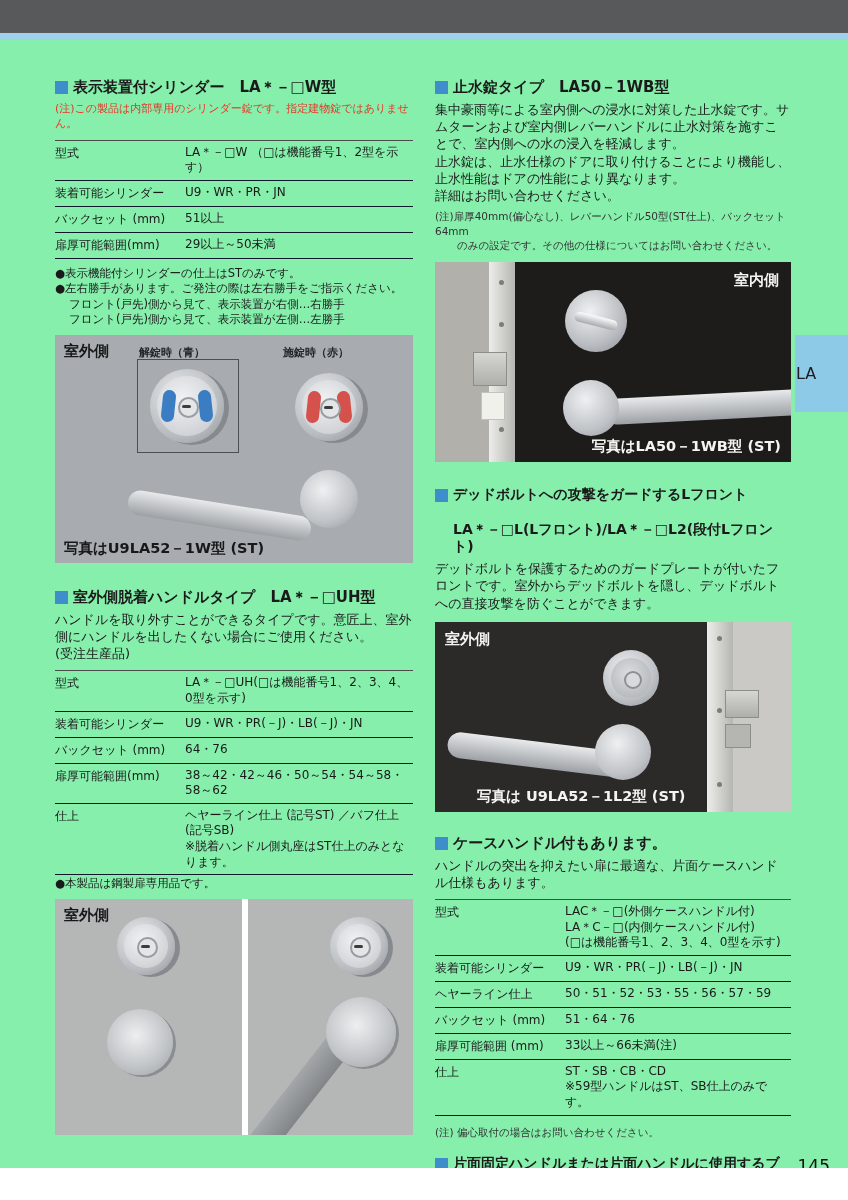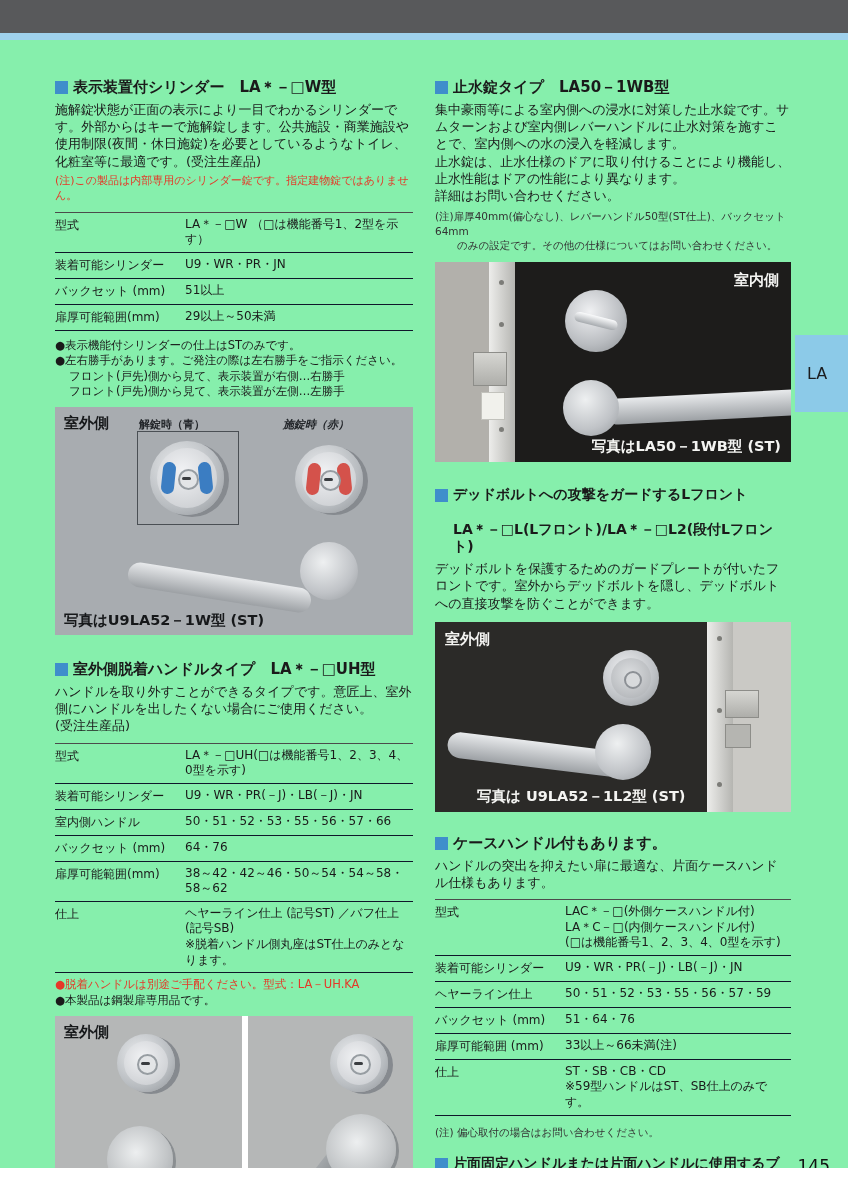--- a/index.html
+++ b/index.html
@@ -69,37 +69,36 @@
   .cylface{position:absolute;border-radius:50%;background:radial-gradient(circle at 40% 35%,#eff0f2,#bfc2c6 58%,#8f9397);}
   .cylface .inner{position:absolute;inset:8px;border-radius:50%;background:radial-gradient(circle at 45% 40%,#dcdee0,#aaadb1);}
   .cylface .kh{position:absolute;left:50%;top:50%;width:14px;height:14px;margin:-7px 0 0 -7px;border-radius:50%;background:#d8dadc;border:2px solid #8c9095;}
   .lightwall{position:absolute;right:0;top:0;bottom:0;background:#cac9c5;}
 
   .products{position:relative;height:135px;margin-top:8px;}
   .rod{position:absolute;background:linear-gradient(#dfe2e4,#9ba0a3);border-radius:4px;}
   .rodslot{position:absolute;background:#4a4d50;border-radius:2px;}
 
   .side-tab{position:absolute;right:0;top:335px;width:53px;height:77px;background:#8ccae8;
-            display:flex;align-items:center;font-size:16px;color:#1b1d1f;padding-left:12px;box-sizing:border-box;}
+            display:flex;align-items:center;font-size:16px;color:#1b1d1f;padding-left:1px;box-sizing:border-box;}
   .pagenum{position:absolute;right:18px;top:1156px;font-size:17px;color:#111;}
 </style>
 </head>
 <body>
 
 <div class="page">
   <div class="topbar"></div>
   <div class="stripe"></div>
 
   <div class="col col-left">
 
     <div class="sec-title">
       <span class="marker"></span>
       <span class="tt">表示装置付シリンダー　LA＊－□W型</span>
     </div>
-    <div class="body">施解錠状態が正面の表示により一目でわかるシリンダーです。外部からはキーで施解錠します。公共施設・商業施設や使用制限(夜間・休日施錠)を必要としているようなトイレ、化粧室等に最適です。(受注生産品)</div>
     <div class="rednote">(注)この製品は内部専用のシリンダー錠です。指定建物錠ではありません。</div>
 
     <div class="tbl">
       <div class="trow">
         <div class="tlabel">型式</div>
         <div class="tval">LA＊－□W （□は機能番号1、2型を示す）</div>
       </div>
       <div class="trow">
         <div class="tlabel">装着可能シリンダー</div>
         <div class="tval">U9・WR・PR・JN</div>
@@ -117,21 +116,21 @@
     <div class="bullets">
       <div>●表示機能付シリンダーの仕上はSTのみです。</div>
       <div>●左右勝手があります。ご発注の際は左右勝手をご指示ください。</div>
       <div class="sub">フロント(戸先)側から見て、表示装置が右側…右勝手</div>
       <div class="sub">フロント(戸先)側から見て、表示装置が左側…左勝手</div>
     </div>
 
     <div class="photo photo1">
       <div class="corner-dark">室外側</div>
       <div class="plabel" style="left:84px;top:10px;">解錠時（青）</div>
-      <div class="plabel" style="left:228px;top:10px;font-style:italic;">施錠時（赤）</div>
+      <div class="plabel" style="left:228px;top:10px;">施錠時（赤）</div>
       <div class="selbox" style="left:82px;top:24px;width:100px;height:92px;"></div>
       <div class="cyl blue" style="left:95px;top:34px;width:74px;height:74px;">
         <div class="face"></div>
           <div class="arcL"></div>
           <div class="arcR"></div>
         <div class="keyhole"></div>
           <div class="slot"></div>
       </div>
       <div class="cyl red" style="left:240px;top:38px;width:68px;height:68px;">
         <div class="face"></div>
@@ -155,39 +154,34 @@
     <div class="tbl">
       <div class="trow">
         <div class="tlabel">型式</div>
         <div class="tval">LA＊－□UH(□は機能番号1、2、3、4、0型を示す)</div>
       </div>
       <div class="trow">
         <div class="tlabel">装着可能シリンダー</div>
         <div class="tval">U9・WR・PR(－J)・LB(－J)・JN</div>
       </div>
       <div class="trow">
-        <div class="tlabel">室内側ハンドル</div>
-        <div class="tval">50・51・52・53・55・56・57・66</div>
-      </div>
-      <div class="trow">
         <div class="tlabel">バックセット (mm)</div>
         <div class="tval">64・76</div>
       </div>
       <div class="trow">
         <div class="tlabel">扉厚可能範囲(mm)</div>
         <div class="tval">38～42・42～46・50～54・54～58・58～62</div>
       </div>
       <div class="trow">
         <div class="tlabel">仕上</div>
         <div class="tval">ヘヤーライン仕上 (記号ST) ／バフ仕上 (記号SB)
 ※脱着ハンドル側丸座はST仕上のみとなります。</div>
       </div>
     </div>
 
-    <div class="rednote" style="font-size:11.5px;">●脱着ハンドルは別途ご手配ください。型式：LA－UH.KA</div>
     <div class="bullets" style="margin-top:1px;">●本製品は鋼製扉専用品です。</div>
 
     <div class="photo2">
       <div class="panel panelL">
         <div class="corner-dark">室外側</div>
         <div class="cyl" style="left:62px;top:18px;width:58px;height:58px;">
           <div class="face"></div>
             <div class="keyhole"></div>
             <div class="slot"></div>
         </div>

